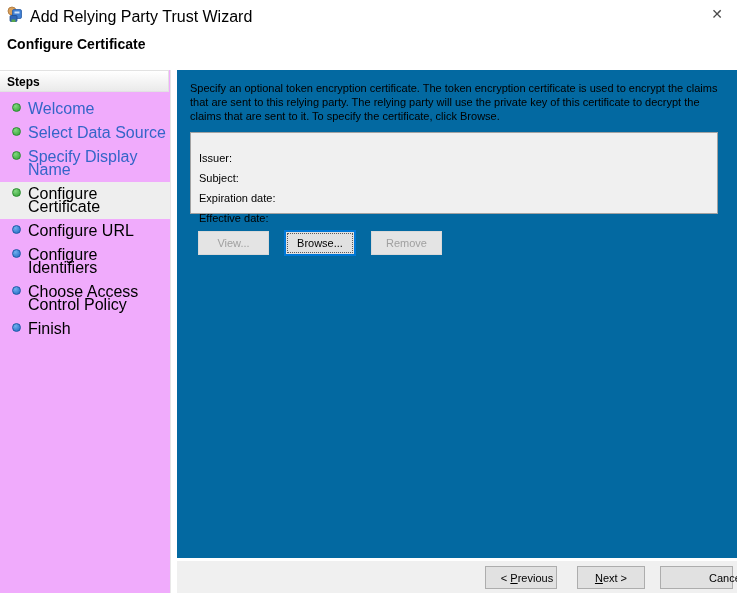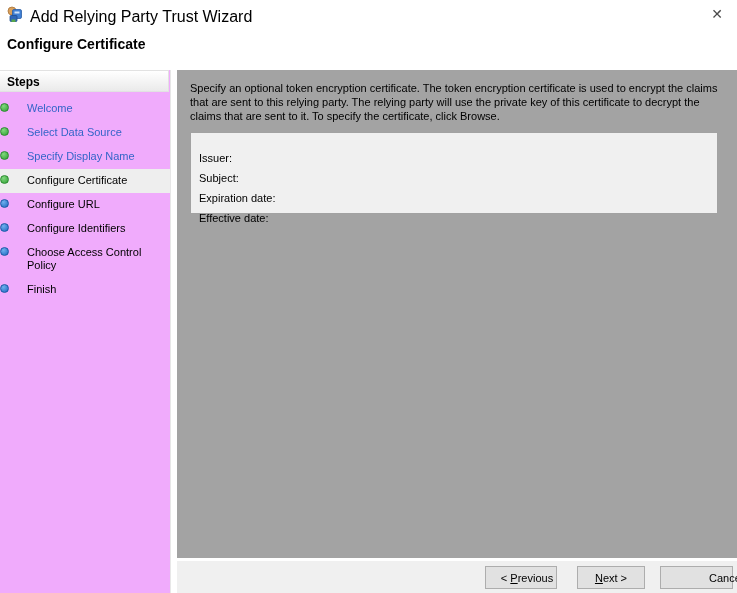--- a/index.html
+++ b/index.html
@@ -20,33 +20,33 @@
   
   .page-heading{position:absolute;left:7px;top:36px;font-size:14px;font-weight:bold;color:#000;}
   
   .sidebar{position:absolute;left:0;top:70px;width:170px;bottom:0;background:#f0abfc;}
   .sidebar-divider{position:absolute;left:170px;top:70px;bottom:0;width:1px;background:#e7e7e7;}
   .steps-header{position:absolute;left:0;top:0;width:169px;height:22px;
     background:linear-gradient(#ffffff,#eaeaea);
     border:1px solid #e2e2e2;border-left:none;
     font-size:12px;font-weight:bold;line-height:22px;padding-left:7px;box-sizing:border-box;}
   .steps-list{position:absolute;left:0;top:27px;width:170px;}
-  .step{display:flex;align-items:flex-start;gap:18px;
-    padding:5px 4px 6px 0;font-size:11px;line-height:13px;}
+  .step{display:flex;align-items:flex-start;gap:7px;
+    padding:5px 4px 6px 12px;font-size:16px;line-height:13px;}
   .step .bullet{width:9px;height:9px;border-radius:50%;flex:0 0 auto;margin-top:1px;box-sizing:border-box;}
   .step.completed .bullet,
   .step.current .bullet{background:radial-gradient(circle at 35% 30%,#82d97f,#2f9e33);border:1px solid #2a8c2f;}
   .step.upcoming .bullet{background:radial-gradient(circle at 35% 30%,#6fb0ef,#1e66c0);border:1px solid #1c5aa6;}
   .step.completed .step-label{color:#3465c8;cursor:pointer;}
   .step.current{background:#eeeeee;}
   .step.current .step-label,
   .step.upcoming .step-label{color:#000;}
   .step .step-label{max-width:140px;}
   
-  .main-panel{position:absolute;left:177px;top:70px;width:560px;height:488px;background:#a3a3a3;}
+  .main-panel{position:absolute;left:177px;top:70px;width:560px;height:488px;background:#0369a1;}
   .description{position:absolute;left:13px;top:11px;width:537px;
     font-size:11px;line-height:14px;color:#000;}
   .cert-box{position:absolute;left:13px;top:62px;width:528px;height:82px;
     border:1px solid #a2a2a2;box-sizing:border-box;background:#f0f0f0;}
   .cert-row{display:flex;height:19px;align-items:center;padding:1px 8px 0;font-size:11px;}
   .cert-row:first-child{margin-top:14px;}
   .cert-value{margin-left:6px;}
   .action-row{position:absolute;left:0;top:159px;width:560px;height:26px;}
   .btn{box-sizing:border-box;font-family:inherit;font-size:11px;text-align:center;
     background:#e1e1e1;border:1px solid #adadad;color:#000;padding:0;}
@@ -134,19 +134,24 @@
     <div class="cert-row">
       <span>Expiration date:</span>
       <span class="cert-value"></span>
     </div>
     <div class="cert-row">
       <span>Effective date:</span>
       <span class="cert-value"></span>
     </div>
   </div>
 
+  <div class="action-row">
+    <button class="btn btn-view disabled" disabled="">View...</button>
+    <button class="btn btn-browse">Browse...</button>
+    <button class="btn btn-remove disabled" disabled="">Remove</button>
+  </div>
 </div>
 
 <div class="footer-bar">
   <button class="btn btn-prev"><span>&lt; </span><span class="ak">P</span><span>revious</span></button>
   <button class="btn btn-next"><span></span><span class="ak">N</span><span>ext &gt;</span></button>
   <button class="btn btn-cancel">Cancel</button>
 </div>
 
 </body></html>

